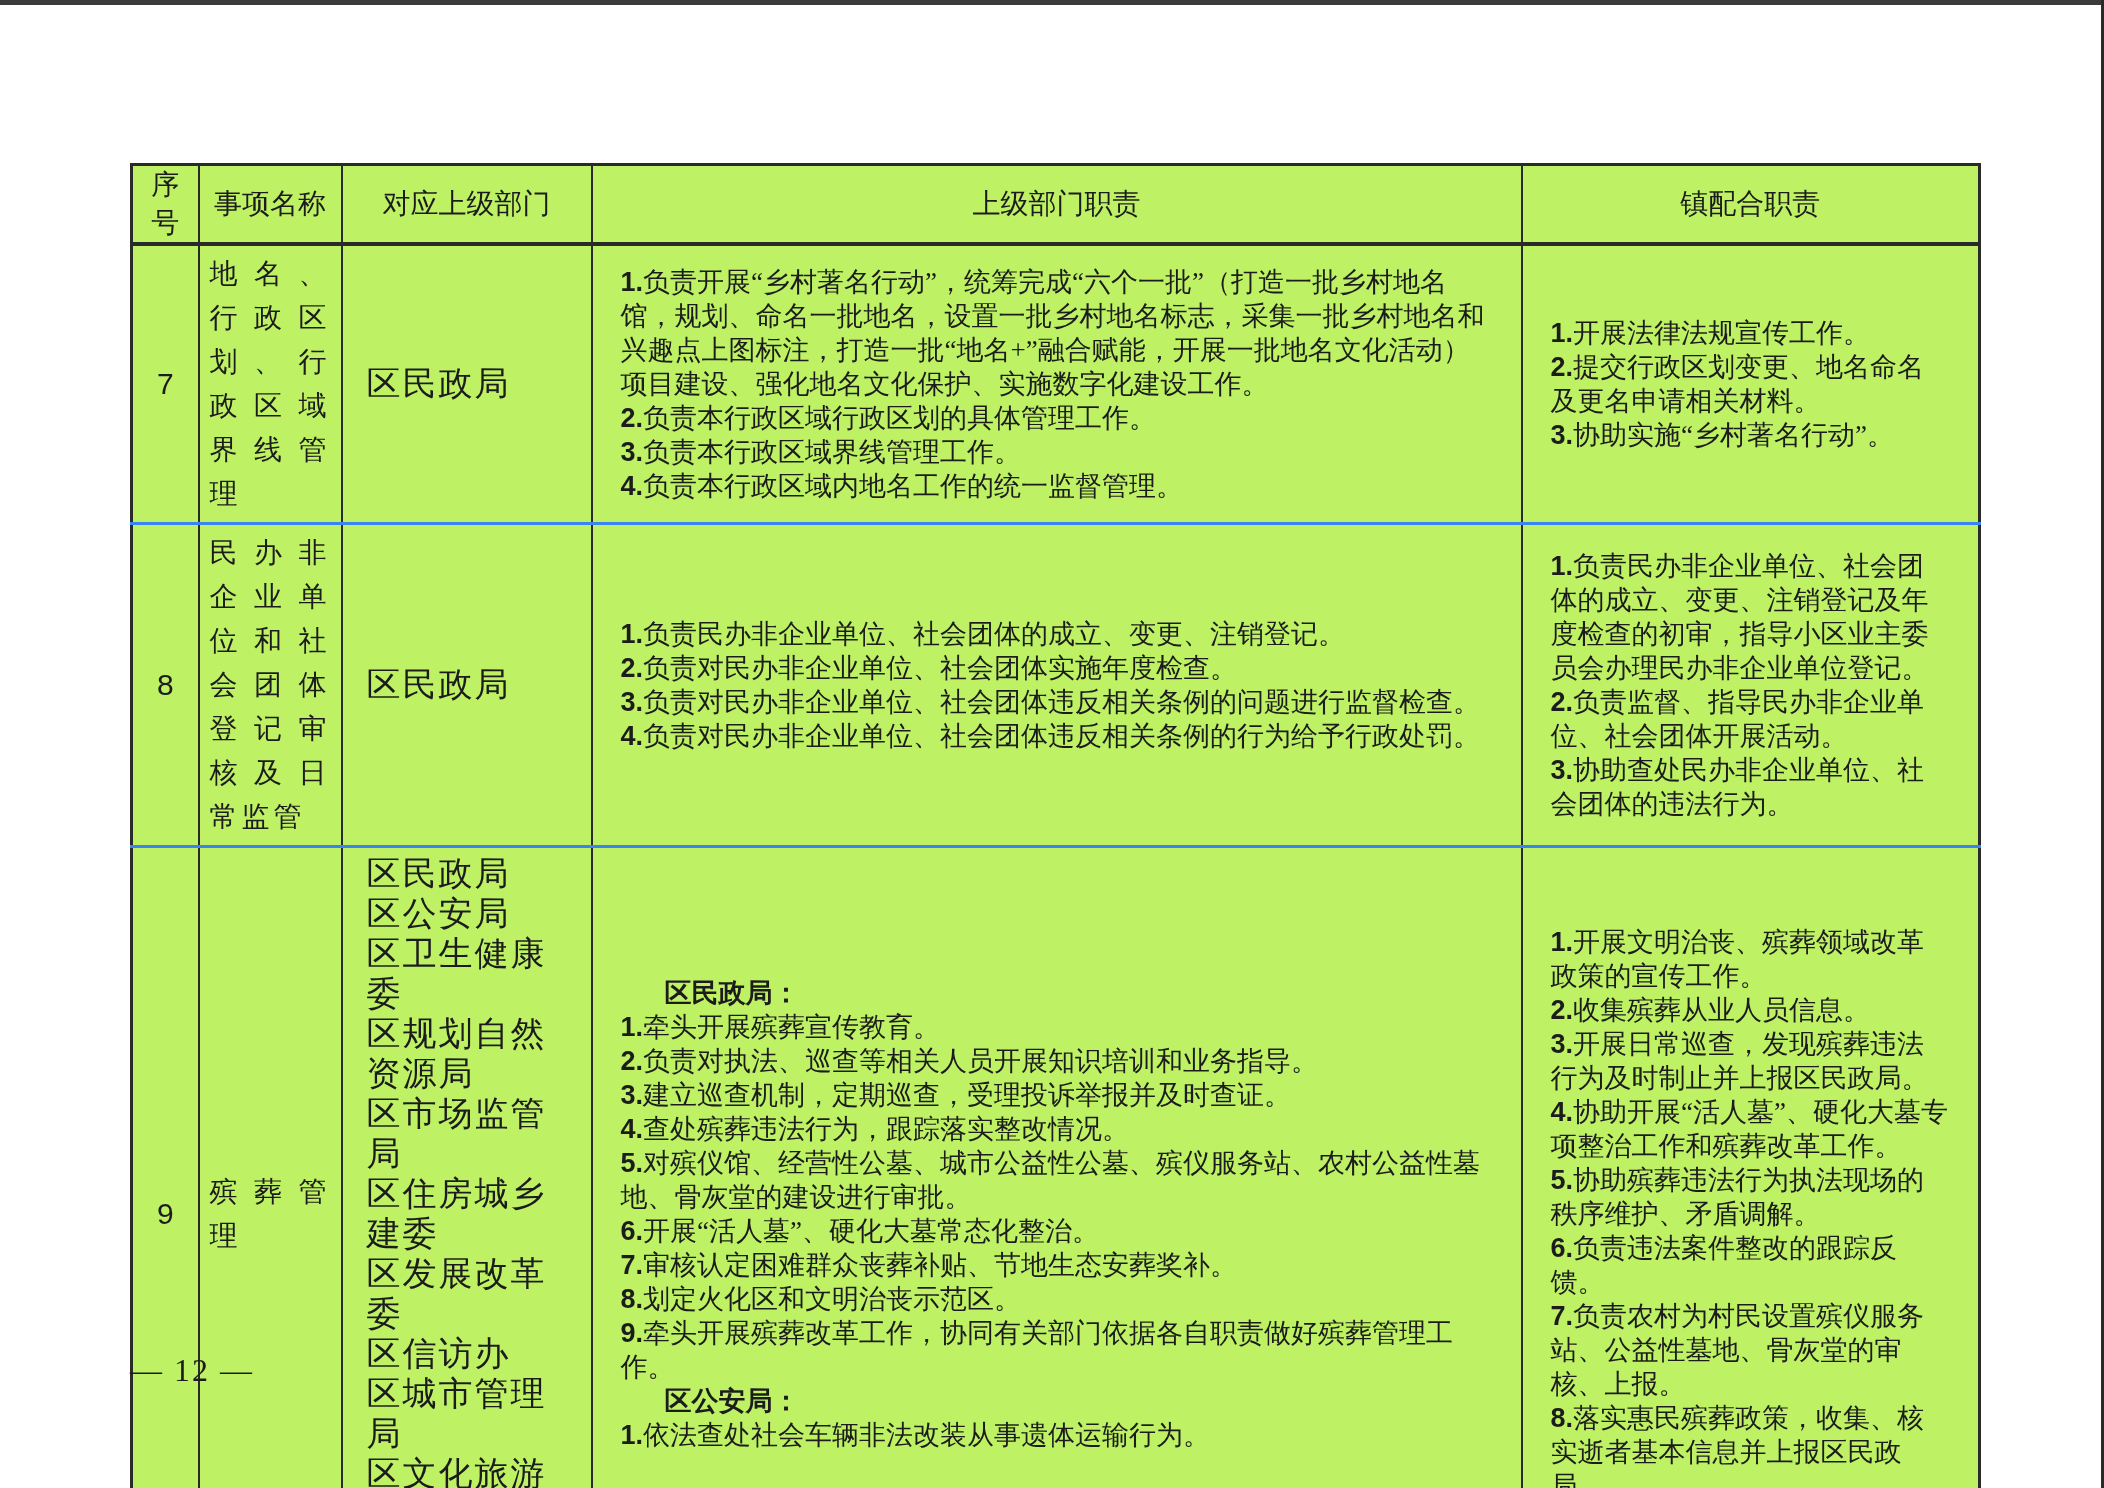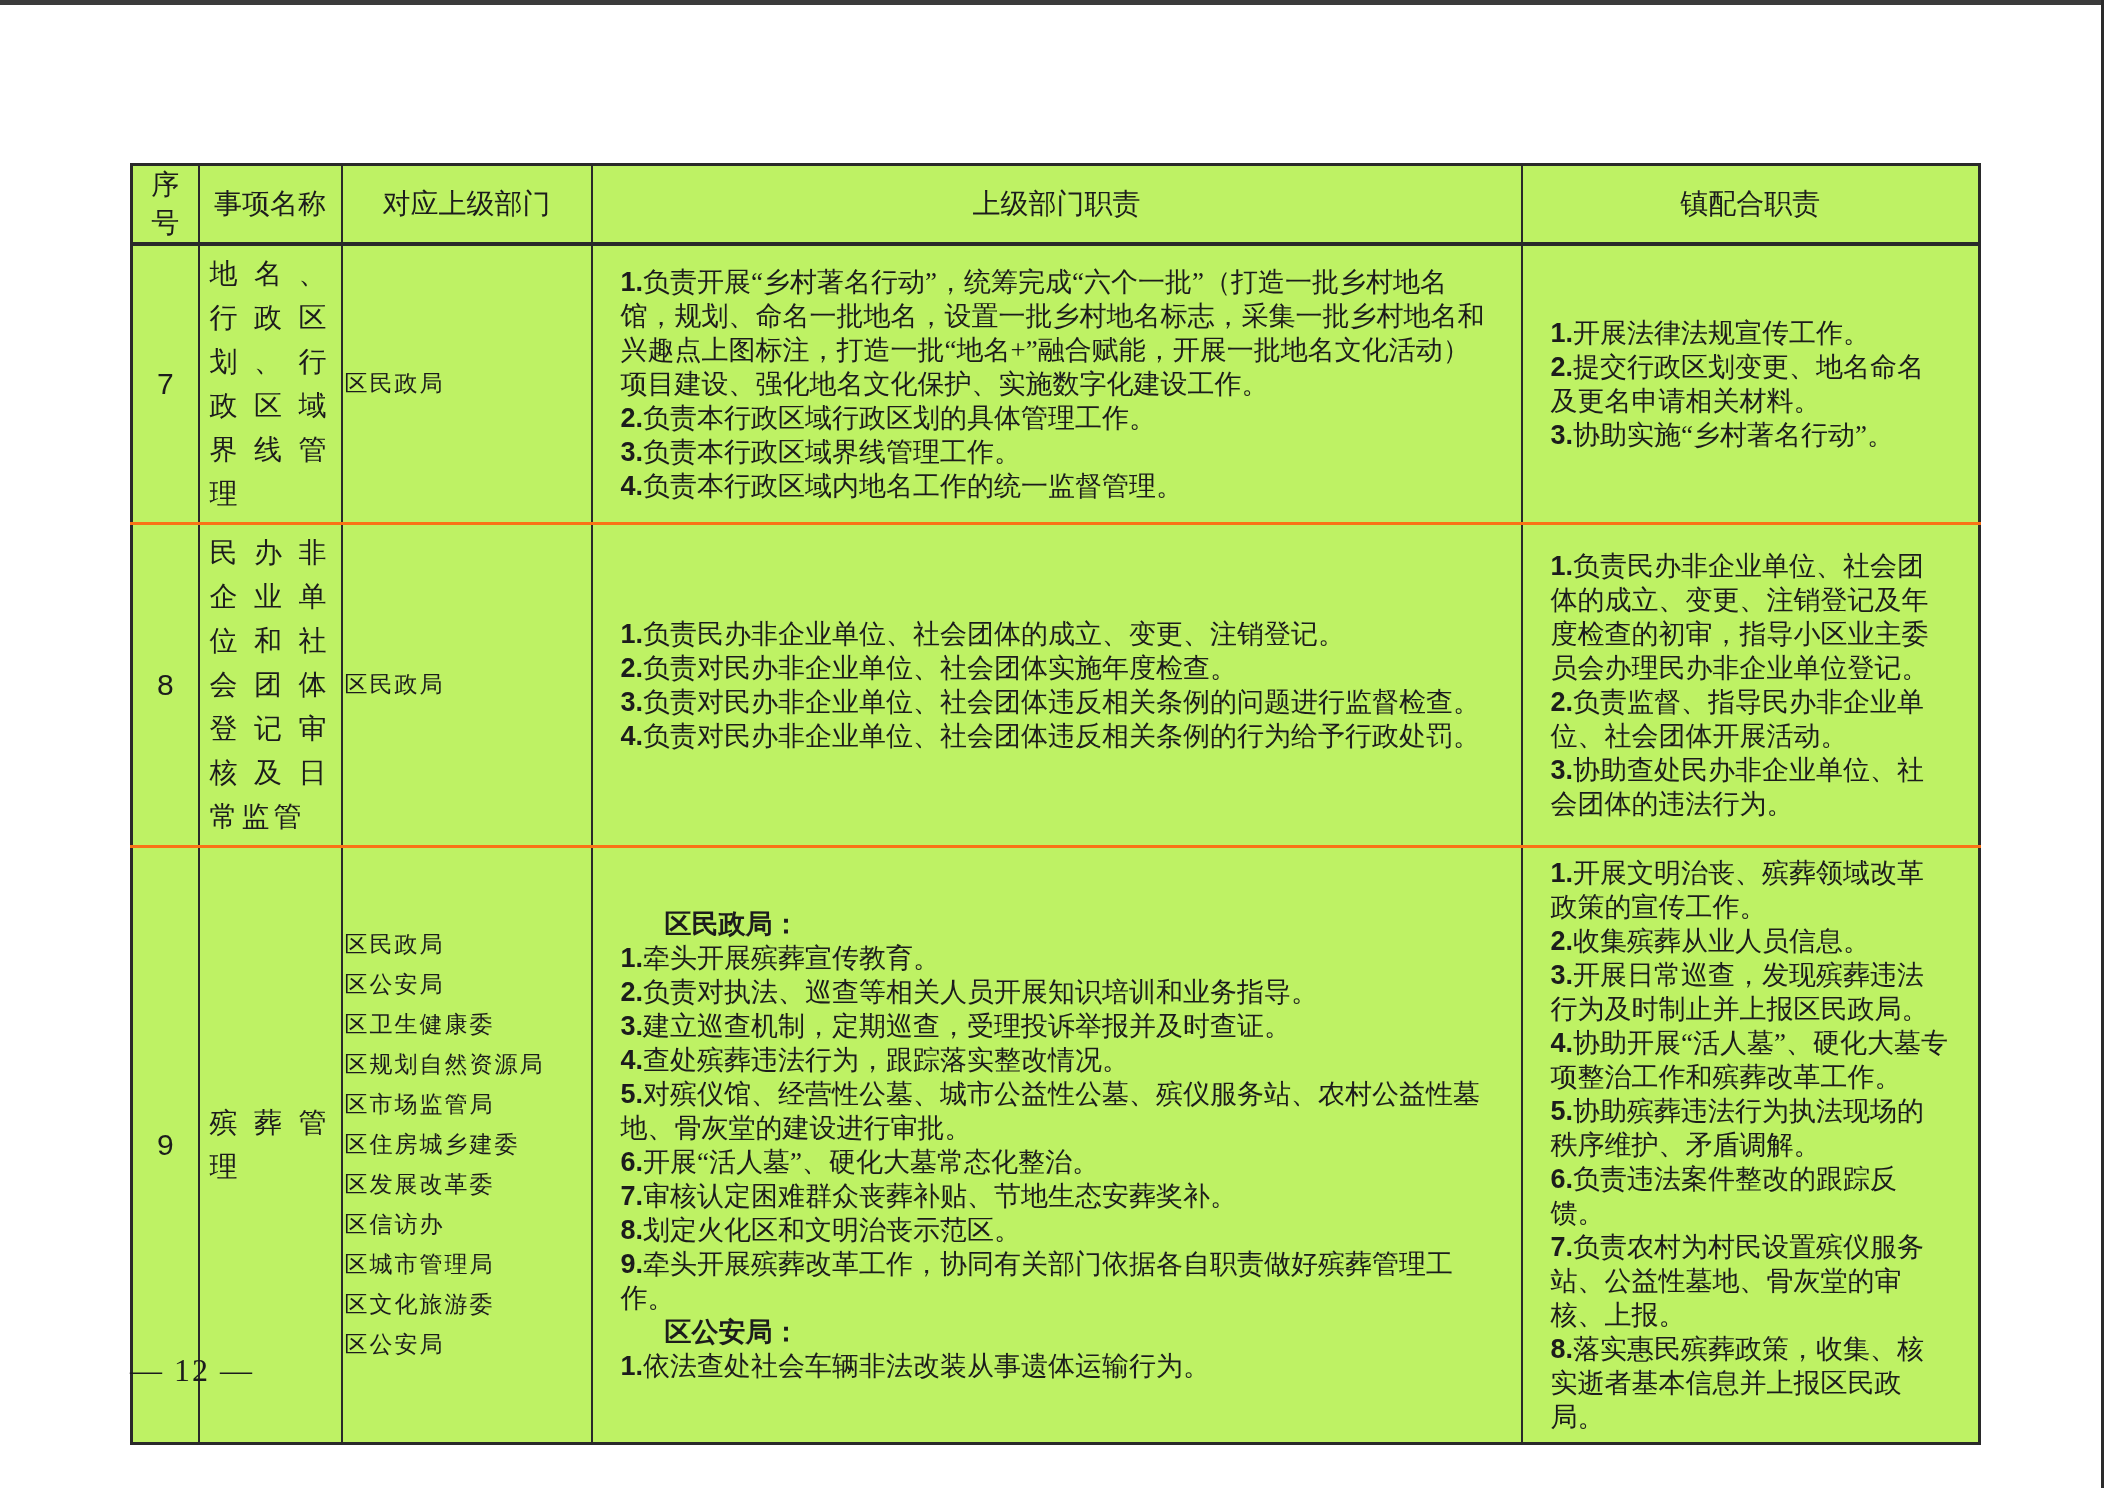--- a/index.html
+++ b/index.html
@@ -39,21 +39,21 @@
   }
   .doc-table thead th {
     border-bottom: 4px solid #2a2a2a;
     font-weight: normal;
     font-size: 28px;
     text-align: center;
     height: 74px;
     line-height: 38px;
     padding: 0 10px;
   }
-  .doc-table tbody td { border-top: 3px solid #f97316; }
+  .doc-table tbody td { border-top: 3px solid #3b82f6; }
   .doc-table { border: 3px solid #2a2a2a; }
 
   tbody tr:nth-child(1) { height: 266px; }
   tbody tr:nth-child(2) { height: 300px; }
   tbody tr:nth-child(3) { height: 520px; }
 
   .c-num {
     text-align: center;
     font-family: "Liberation Sans", sans-serif;
     font-size: 30px;
@@ -61,22 +61,22 @@
   .c-name {
     font-size: 28px;
     line-height: 44px;
     padding: 6px 10px;
     text-align: justify;
     text-justify: inter-character;
     letter-spacing: 4px;
     word-break: break-all;
   }
   .c-dept {
-    font-size: 23px;
-    padding: 6px 2px;
+    font-size: 34px;
+    padding: 6px 24px;
   }
   .dept-line {
     line-height: 40px;
     letter-spacing: 2px;
   }
   .c-duty {
     font-size: 27px;
     line-height: 34px;
     padding: 8px 28px;
     text-align: left;

